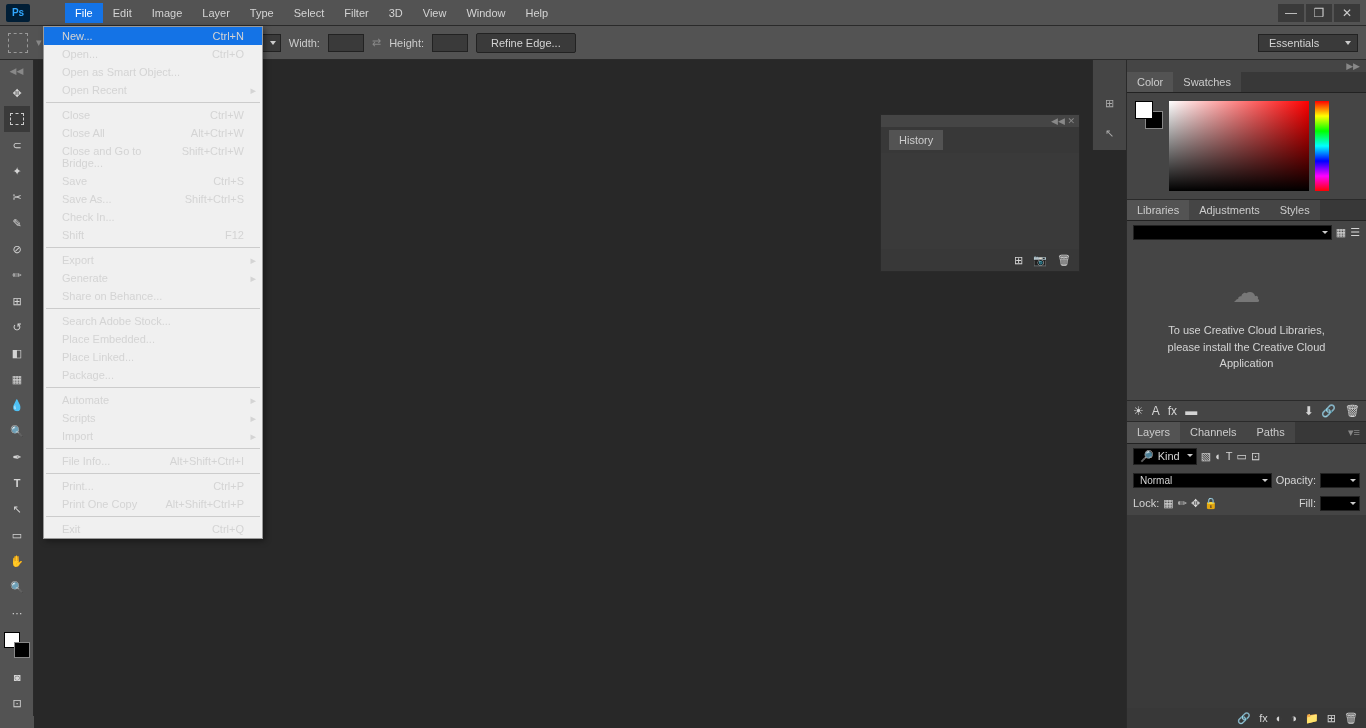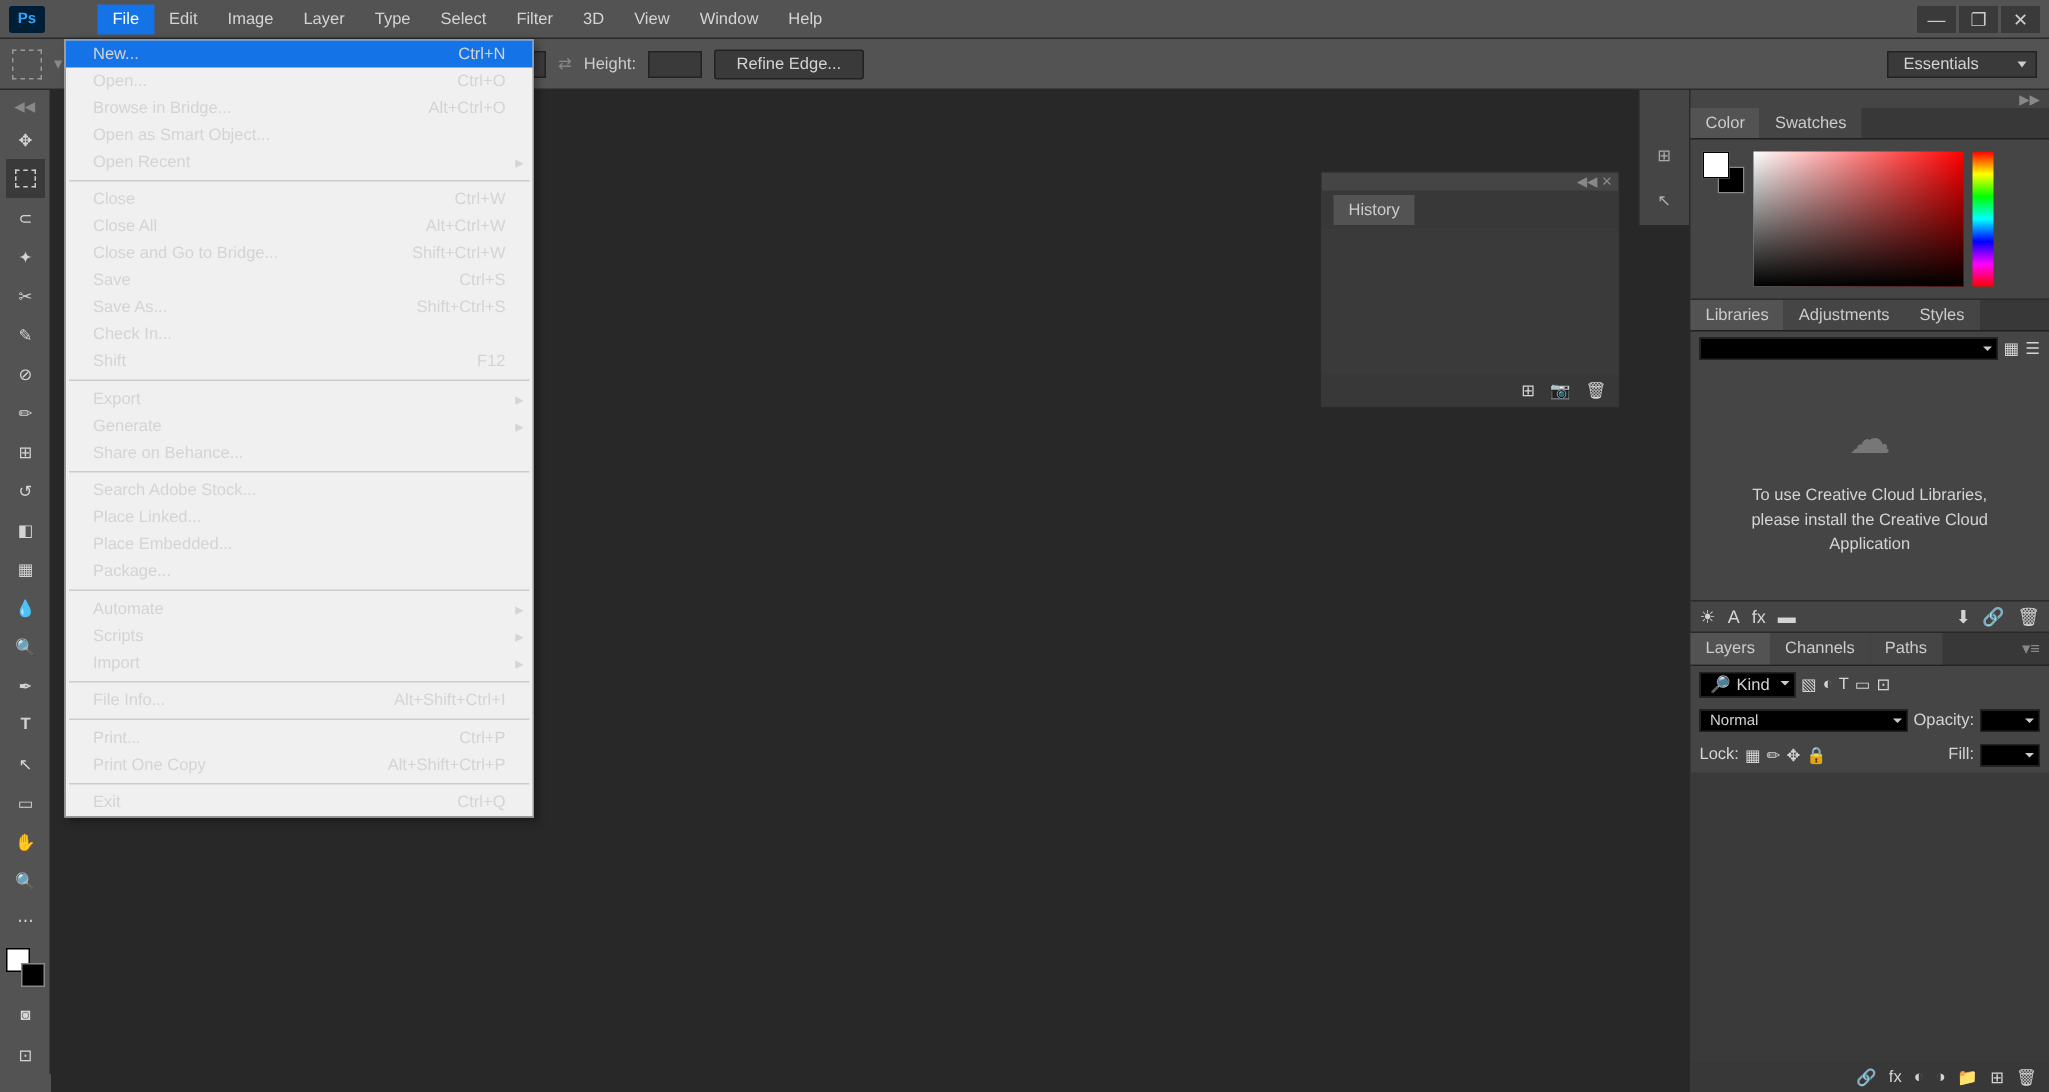--- a/index.html
+++ b/index.html
@@ -32,21 +32,21 @@
 .swatch-fg{position:absolute;width:18px;height:18px;background:#fff;border:1px solid #000;z-index:2;}
 .swatch-bg{position:absolute;width:18px;height:18px;background:#000;border:1px solid #888;right:0;bottom:0;}
 .color-field{width:140px;height:90px;background:linear-gradient(to bottom,transparent,#000),linear-gradient(to right,#fff,#f00);}
 .hue-strip{width:14px;height:90px;background:linear-gradient(to bottom,#f00,#ff0,#0f0,#0ff,#00f,#f0f,#f00);}
 .panel-section{border-top:1px solid #2a2a2a;}
 .lib-msg{padding:28px 14px;text-align:center;color:#999;font-size:11px;line-height:1.5;}
 .cloud-icon{font-size:28px;color:#777;display:block;margin-bottom:8px;}
 .layers-ctrl{padding:4px 6px;display:flex;align-items:center;gap:4px;}
 .mini-sel{background:#000000;border:1px solid #222;padding:1px 16px 1px 6px;position:relative;font-size:10px;}
 .mini-sel::after{content:"";position:absolute;right:3px;top:5px;border-left:3px solid transparent;border-right:3px solid transparent;border-top:3px solid #ccc;}
-.file-menu{position:absolute;left:43px;top:26px;width:313px;background:#f0f0f0;border:1px solid #999;box-shadow:2px 2px 6px rgba(0,0,0,0.4);z-index:100;}
+.file-menu{position:absolute;left:43px;top:26px;width:220px;background:#f0f0f0;border:1px solid #999;box-shadow:2px 2px 6px rgba(0,0,0,0.4);z-index:100;}
 .fm-item{display:flex;justify-content:space-between;padding:3px 18px;color:#000;font-size:12px;cursor:default;}
 .fm-item.hl{background:#1473e6;color:#fff;}
 .fm-item.dis{color:#999;}
 .fm-sep{height:1px;background:#ccc;margin:3px 2px;}
 .history-panel{position:absolute;left:880px;top:114px;width:200px;background:#454545;border:1px solid #2a2a2a;z-index:10;}
 .hist-header{background:#383838;padding:3px 8px;display:flex;}
 .hist-body{height:96px;background:#3a3a3a;}
 .hist-footer{height:22px;background:#383838;display:flex;justify-content:flex-end;align-items:center;gap:10px;padding-right:8px;}
 .collapsed-dock{position:absolute;right:240px;top:60px;width:34px;background:#454545;border-left:1px solid #2a2a2a;padding-top:26px;}
 .dock-icon{width:26px;height:26px;margin:4px auto;display:flex;align-items:center;justify-content:center;color:#aaa;}
@@ -243,24 +243,20 @@
 <div class="file-menu" id="fm">
     <div class="fm-item hl">
       <span>New...</span>
       <span>Ctrl+N</span>
     </div>
     <div class="fm-item">
       <span>Open...</span>
       <span>Ctrl+O</span>
     </div>
     <div class="fm-item">
-      <span>Browse in Bridge...</span>
-      <span>Alt+Ctrl+O</span>
-    </div>
-    <div class="fm-item">
       <span>Open as Smart Object...</span>
     </div>
     <div class="fm-item" style="position: relative;">
       <span>Open Recent</span>
       <span style="position: absolute; right: 6px;">▸</span>
     </div>
     <div class="fm-sep"></div>
     <div class="fm-item dis">
       <span>Close</span>
       <span>Ctrl+W</span>
@@ -298,24 +294,24 @@
       <span style="position: absolute; right: 6px;">▸</span>
     </div>
     <div class="fm-item dis">
       <span>Share on Behance...</span>
     </div>
     <div class="fm-sep"></div>
     <div class="fm-item">
       <span>Search Adobe Stock...</span>
     </div>
     <div class="fm-item dis">
+      <span>Place Embedded...</span>
+    </div>
+    <div class="fm-item dis">
       <span>Place Linked...</span>
-    </div>
-    <div class="fm-item dis">
-      <span>Place Embedded...</span>
     </div>
     <div class="fm-item dis">
       <span>Package...</span>
     </div>
     <div class="fm-sep"></div>
     <div class="fm-item" style="position: relative;">
       <span>Automate</span>
       <span style="position: absolute; right: 6px;">▸</span>
     </div>
     <div class="fm-item" style="position: relative;">

